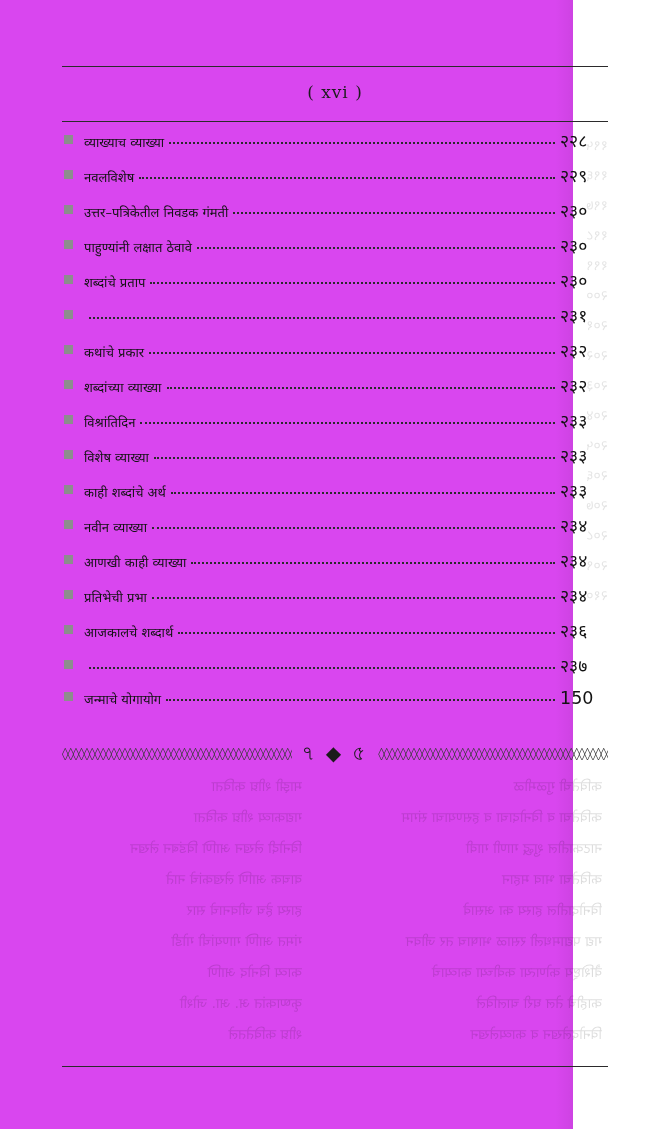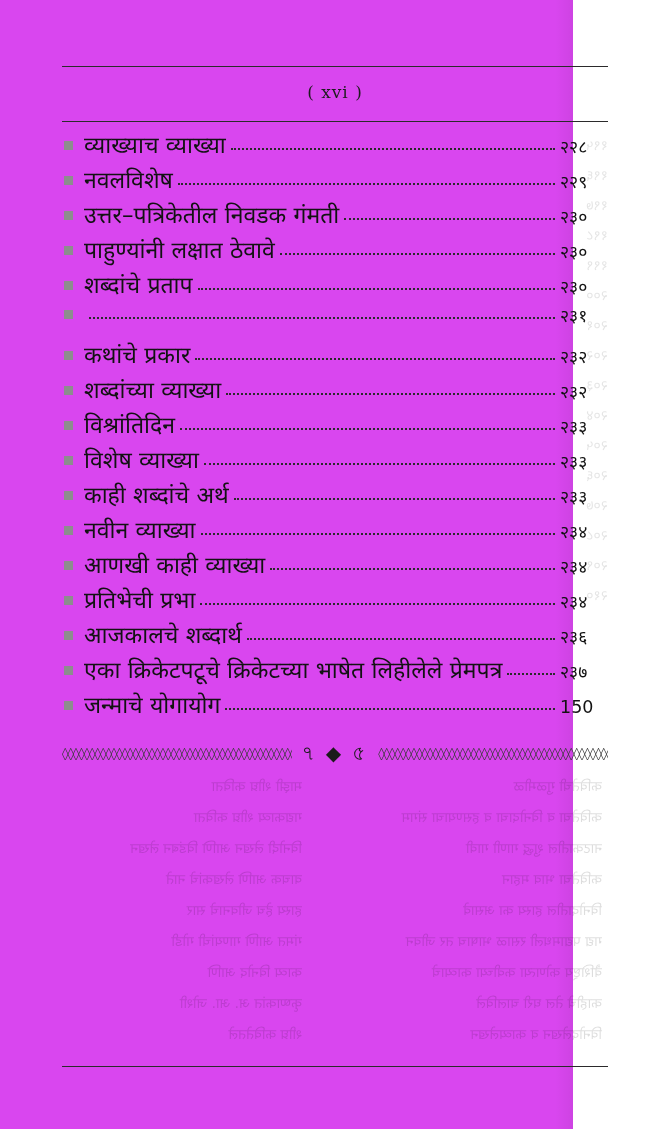--- a/index.html
+++ b/index.html
@@ -92,21 +92,21 @@
     width: 9px;
     height: 9px;
     background: #8d8d8d;
     margin-right: 11px;
     flex: 0 0 auto;
     position: relative;
     top: -3px;
   }
   .title {
     font-family: "DejaVu Sans", sans-serif;
-    font-size: 23px;
+    font-size: 13px;
     color: #121212;
     white-space: nowrap;
     flex: 0 0 auto;
   }
   .leader {
     flex: 1 1 auto;
     margin: 0 5px 0 5px;
     position: relative;
     top: -3px;
     border-bottom: 2px dotted #2a2a2a;
@@ -311,21 +311,20 @@
 
     <div class="toc-row">
       <span class="bullet"></span>
       <span class="title">आजकालचे शब्दार्थ</span>
       <span class="leader"></span>
       <span class="page-no">२३६</span>
     </div>
 
     <div class="toc-row">
       <span class="bullet"></span>
-      <span class="title">एका क्रिकेटपटूचे क्रिकेटच्या भाषेत लिहीलेले प्रेमपत्र</span>
       <span class="leader"></span>
       <span class="page-no">२३७</span>
     </div>
 
 
 
     <div class="toc-row">
       <span class="bullet"></span>
       <span class="title">जन्माचे योगायोग</span>
       <span class="leader"></span>

